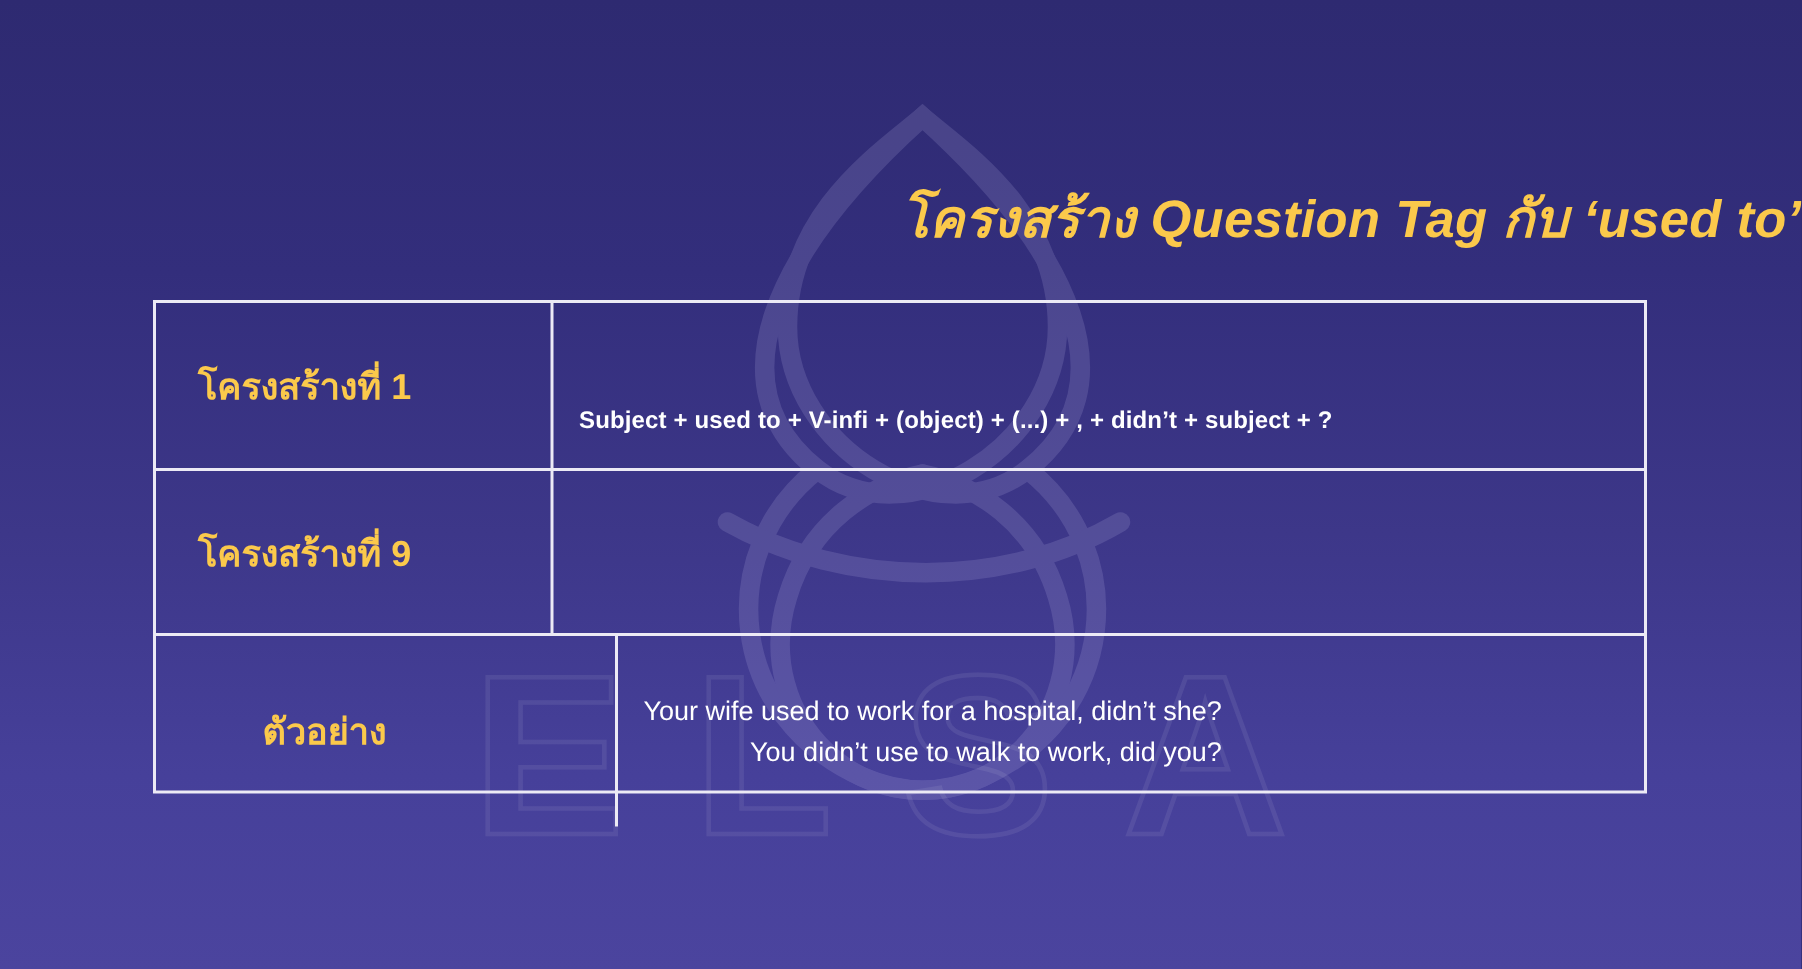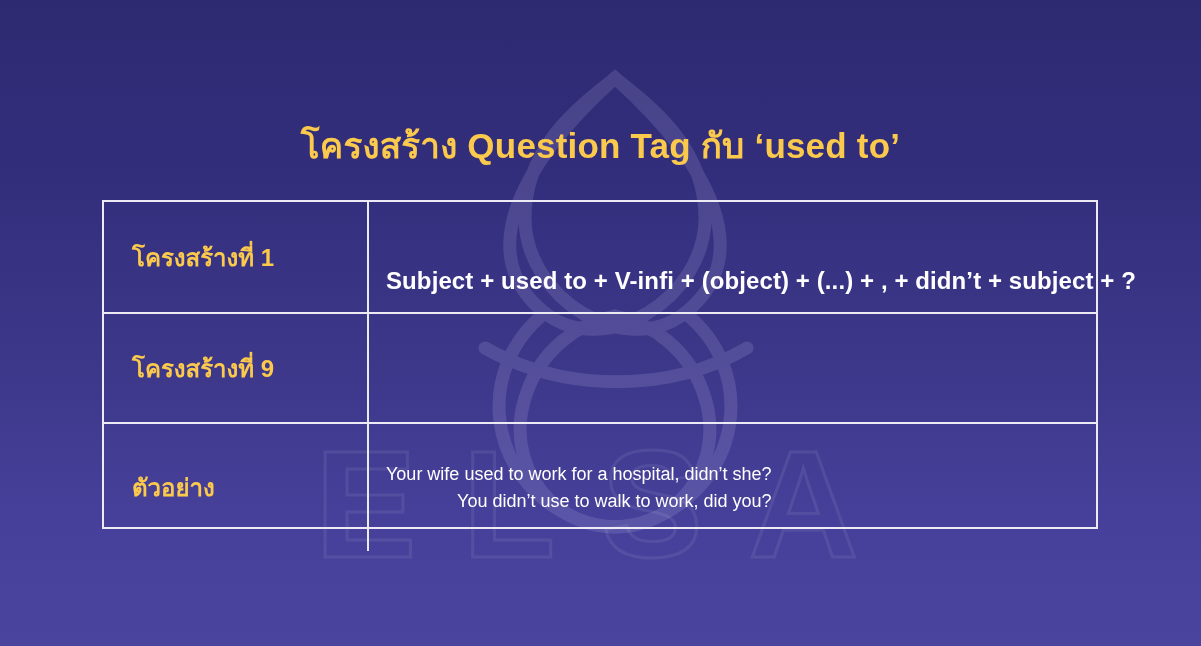--- a/index.html
+++ b/index.html
@@ -34,59 +34,60 @@
     font-weight:700;
     color:transparent;
     -webkit-text-stroke:3px #ffffff;
     white-space:nowrap;
     font-family:"Liberation Sans", sans-serif;
   }
   
   #title {
     position:absolute;
     left:0; right:0; top:118px;
-    text-align:center;
+    text-align:right;
     color:#fbc94b;
     font-size:35px;
     font-weight:700;
     letter-spacing:.2px;
     white-space:nowrap;
+    font-style:italic;
   }
   
   #table {
     position:absolute;
     left:102px; top:200px;
     width:996px; height:329px;
     border:2px solid #eceaf5;
     display:flex;
     flex-direction:column;
     text-align:right;
   }
   .row { display:flex; flex:0 0 auto; position:relative; }
   .row.r1 { height:110px; }
   .row.r2 { height:110px; }
-  .row.r3 { height:129px; }
+  .row.r3 { height:129px;padding-left:43px; }
   .row + .row { border-top:2px solid #eceaf5; }
   .cell-label {
     flex:0 0 265px;
     border-right:2px solid #eceaf5;
     display:flex; align-items:center;
     padding-left:28px;
     color:#fbc94b;
     font-size:24px;
     font-weight:700;
     white-space:nowrap;
   }
   .cell-body {
     flex:1 1 auto;
     display:flex; align-items:center;
     padding-left:17px; padding-right:14px;
     color:#ffffff;
   }
-  .formula { font-size:24px; font-weight:700; white-space:nowrap; letter-spacing:.1px;margin-top:48px; }
+  .formula { font-size:16px; font-weight:700; white-space:nowrap; letter-spacing:.1px;margin-top:48px; }
   .examples { font-size:18px; font-weight:400; line-height:1.45; }
   .examples div { white-space:nowrap; }
 </style>
 </head>
 <body>
 
 <div id="slide">
 
   <div class="wm" id="wm-knot">
     <svg viewBox="0 0 320 520" xmlns="http://www.w3.org/2000/svg" fill="none" stroke="#c9c4ef" stroke-width="13" stroke-linecap="round">

